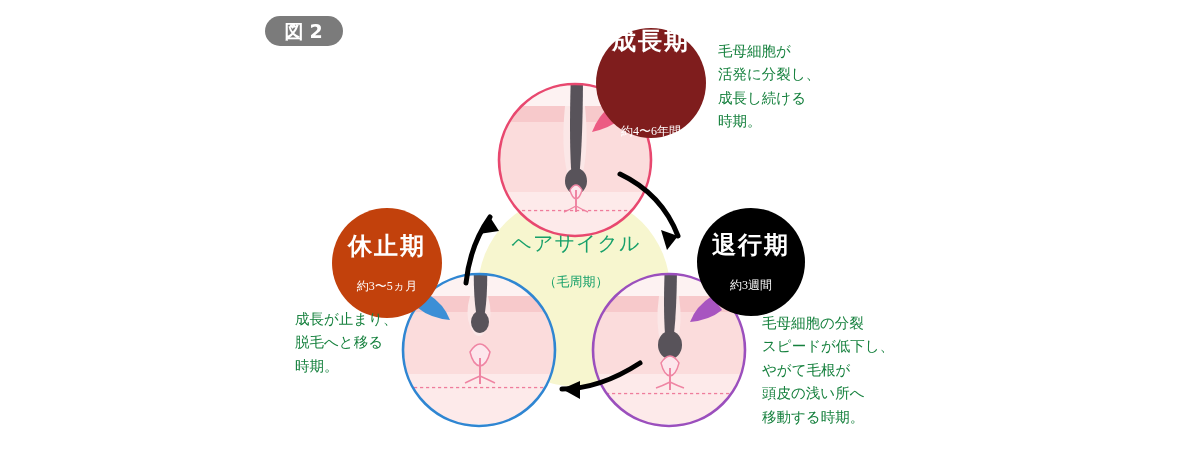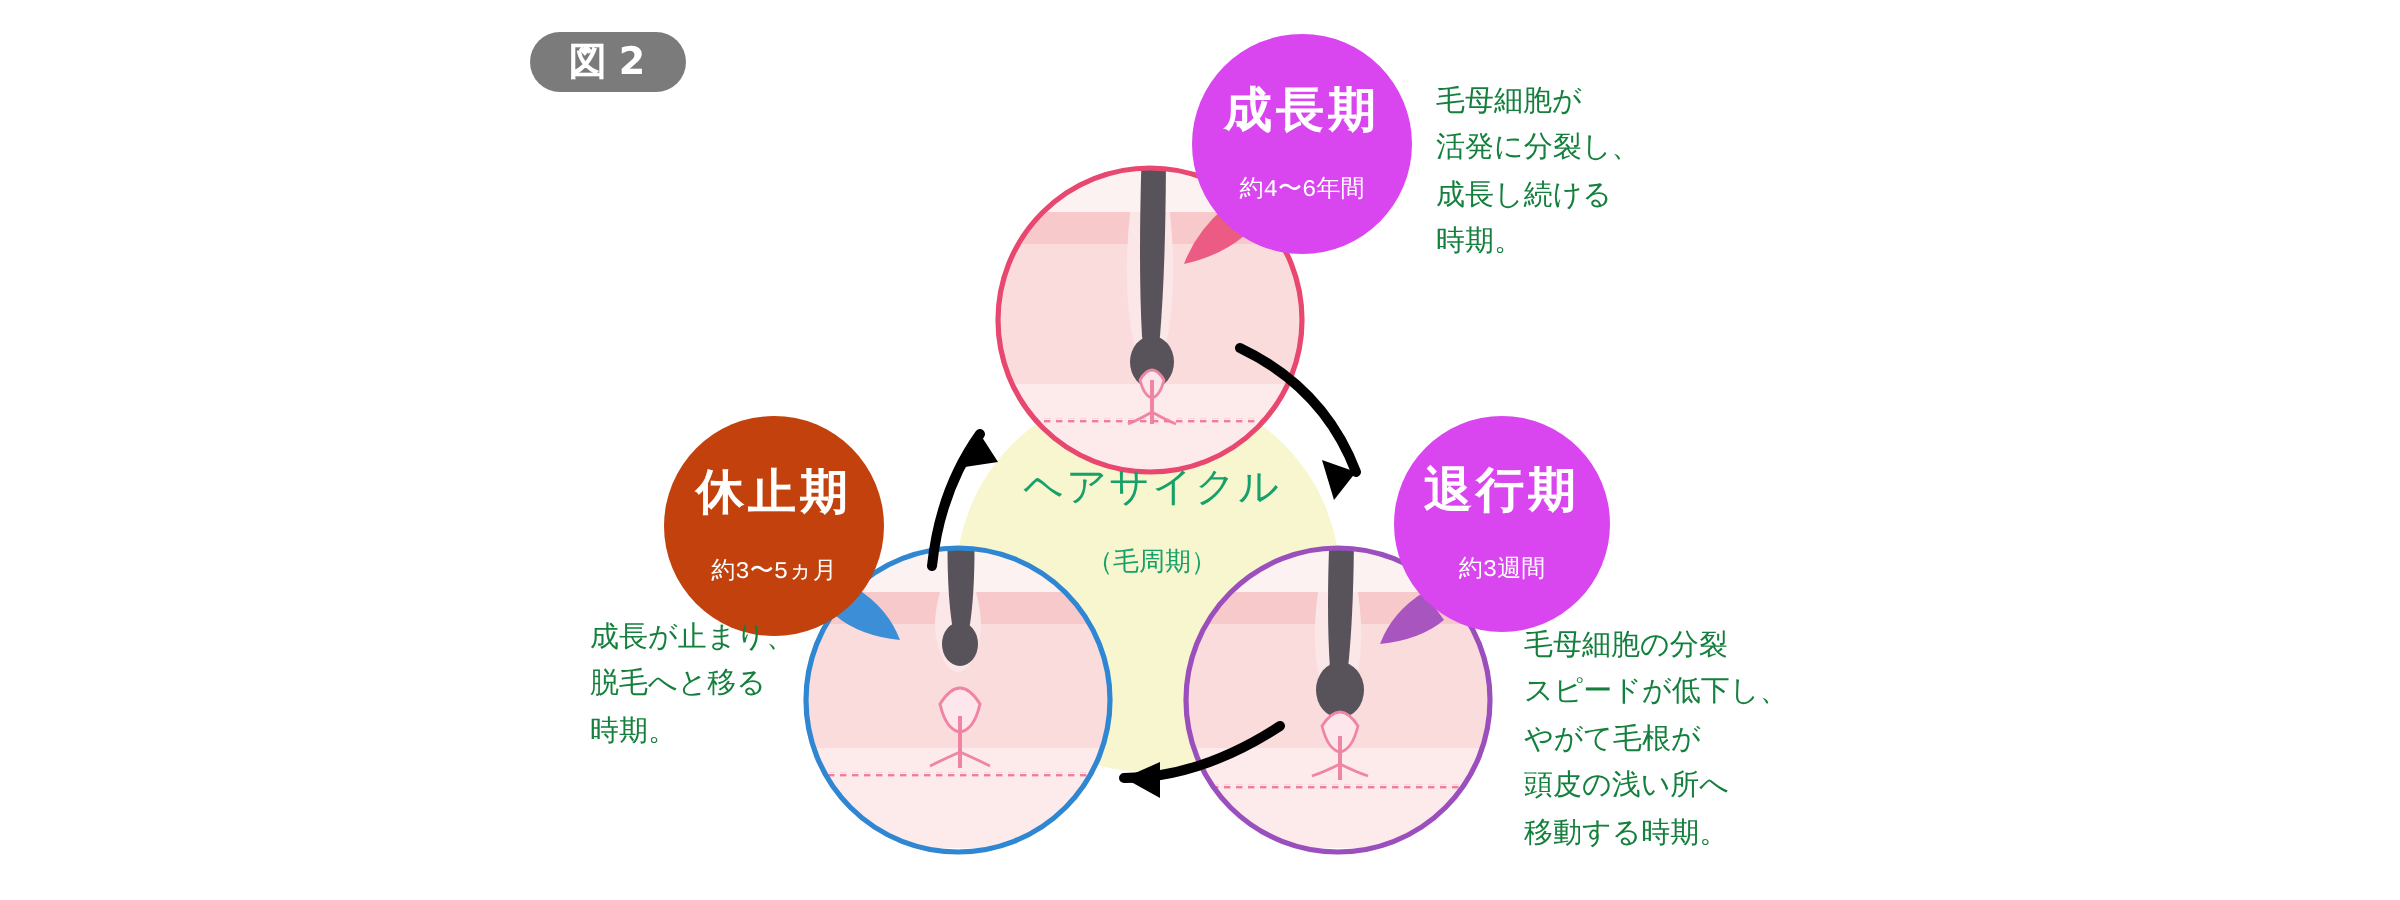--- a/index.html
+++ b/index.html
@@ -37,24 +37,24 @@
     color:#ffffff;
     text-align:center;
     line-height:1.1;
   }
   .bubble .ttl{
     font-size:24px;font-weight:bold;letter-spacing:2px;
     font-family:"DejaVu Sans",sans-serif;
   }
   .bubble .sub{
     font-size:12px;margin-top:20px;letter-spacing:0px;
-    font-family:Liberation Mono, monospace;
-  }
-  #bubble-anagen{left:596px;top:17px;width:110px;height:110px;background:#d946ef;}
-  #bubble-catagen{left:697px;top:208px;width:108px;height:108px;background:#d946ef;}
+    font-family:Liberation Serif, serif;
+  }
+  #bubble-anagen{left:596px;top:28px;width:110px;height:110px;background:#7f1d1d;justify-content:space-between;}
+  #bubble-catagen{left:697px;top:208px;width:108px;height:108px;background:#000000;}
   #bubble-telogen{left:332px;top:208px;width:110px;height:110px;background:#c2410c;}
 
   
   #center-label{
     position:absolute;left:486px;top:232px;width:180px;
     text-align:center;color:#17a06a;
     font-family:"DejaVu Sans",sans-serif;
     line-height:1.15;
     pointer-events:none;
   }

